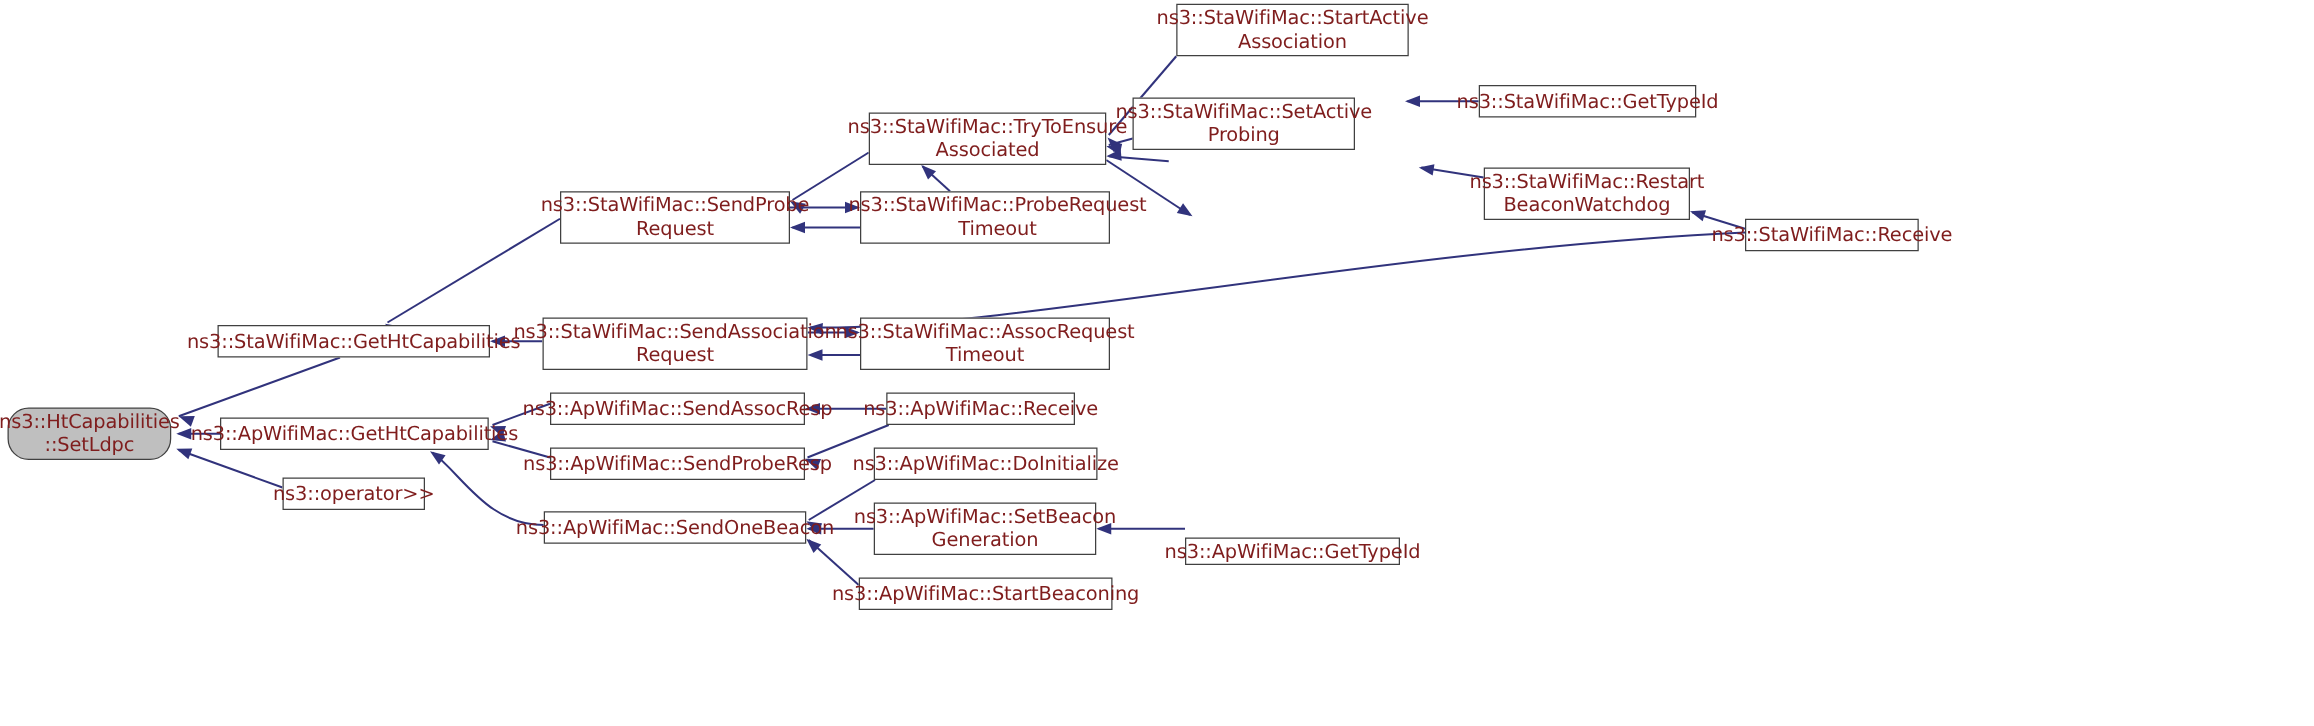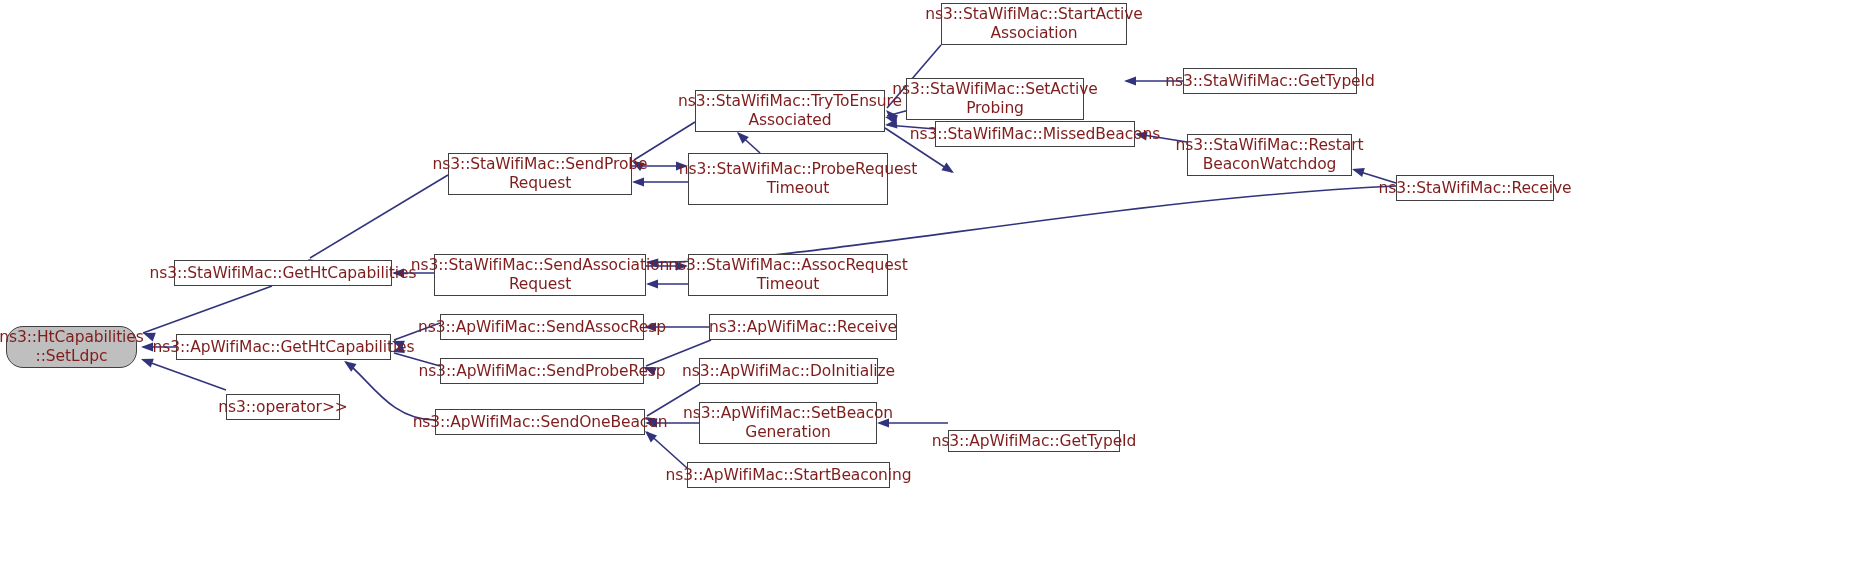--- a/index.html
+++ b/index.html
@@ -94,42 +94,41 @@
       <polygon points="0,0 -12,-4.6 -12,4.6" fill="#31337c" transform="translate(645,423) rotate(180)"></polygon>
       <path d="M 687 468 L 647 432" fill="none" stroke="#31337c" stroke-width="1.6"></path>
       <polygon points="0,0 -12,-4.6 -12,4.6" fill="#31337c" transform="translate(645,431) rotate(222)"></polygon>
       <path d="M 948 423 L 879 423" fill="none" stroke="#31337c" stroke-width="1.6"></path>
       <polygon points="0,0 -12,-4.6 -12,4.6" fill="#31337c" transform="translate(877,423) rotate(180)"></polygon>
     </svg>
 <div class="node current" style="left: 6px; top: 326px; width: 131px; height: 42px; border-radius: 17px;">ns3::HtCapabilities
 ::SetLdpc</div>
     <div class="node" style="left: 174px; top: 260px; width: 218px; height: 26px;">ns3::StaWifiMac::GetHtCapabilities</div>
     <div class="node" style="left: 176px; top: 334px; width: 215px; height: 26px;">ns3::ApWifiMac::GetHtCapabilities</div>
-    <div class="node" style="left: 226px; top: 382px; width: 114px; height: 26px; margin-top: 12px;">ns3::operator&gt;&gt;</div>
+    <div class="node" style="left: 226px; top: 382px; width: 114px; height: 26px;">ns3::operator&gt;&gt;</div>
     <div class="node" style="left: 448px; top: 153px; width: 184px; height: 42px;">ns3::StaWifiMac::SendProbe
 Request</div>
     <div class="node" style="left: 434px; top: 254px; width: 212px; height: 42px;">ns3::StaWifiMac::SendAssociation
 Request</div>
     <div class="node" style="left: 440px; top: 314px; width: 204px; height: 26px;">ns3::ApWifiMac::SendAssocResp</div>
     <div class="node" style="left: 440px; top: 358px; width: 204px; height: 26px;">ns3::ApWifiMac::SendProbeResp</div>
     <div class="node" style="left: 435px; top: 409px; width: 210px; height: 26px;">ns3::ApWifiMac::SendOneBeacon</div>
     <div class="node" style="left: 695px; top: 90px; width: 190px; height: 42px;">ns3::StaWifiMac::TryToEnsure
 Associated</div>
-    <div class="node" style="left: 688px; top: 153px; width: 200px; height: 52px; padding-left: 20px;">ns3::StaWifiMac::ProbeRequest
+    <div class="node" style="left: 688px; top: 153px; width: 200px; height: 42px; padding-left: 20px;">ns3::StaWifiMac::ProbeRequest
 Timeout</div>
     <div class="node" style="left: 688px; top: 254px; width: 200px; height: 42px;">ns3::StaWifiMac::AssocRequest
 Timeout</div>
-    <div class="node" style="left: 709px; top: 314px; width: 188px; height: 26px;">ns3::ApWifiMac::Receive</div>
+    <div class="node" style="left: 709px; top: 314px; width: 151px; height: 26px;">ns3::ApWifiMac::Receive</div>
     <div class="node" style="left: 699px; top: 358px; width: 179px; height: 26px;">ns3::ApWifiMac::DoInitialize</div>
     <div class="node" style="left: 699px; top: 402px; width: 178px; height: 42px;">ns3::ApWifiMac::SetBeacon
 Generation</div>
     <div class="node" style="left: 687px; top: 462px; width: 203px; height: 26px;">ns3::ApWifiMac::StartBeaconing</div>
     <div class="node" style="left: 941px; top: 3px; width: 186px; height: 42px;">ns3::StaWifiMac::StartActive
 Association</div>
     <div class="node" style="left: 906px; top: 63px; width: 178px; height: 42px; margin-top: 15px;">ns3::StaWifiMac::SetActive
 Probing</div>
-    <div class="node" style="left: 935px; top: 121px; width: 200px; height: 26px;">ns3::StaWifiMac::MissedBeacons</div>
     <div class="node" style="left: 948px; top: 430px; width: 172px; height: 22px;">ns3::ApWifiMac::GetTypeId</div>
     <div class="node" style="left: 1183px; top: 68px; width: 174px; height: 26px;">ns3::StaWifiMac::GetTypeId</div>
     <div class="node" style="left: 1187px; top: 134px; width: 165px; height: 42px;">ns3::StaWifiMac::Restart
 BeaconWatchdog</div>
-    <div class="node" style="left: 1396px; top: 175px; width: 158px; height: 26px;">ns3::StaWifiMac::Receive</div>
+    <div class="node" style="left: 1396px; top: 175px; width: 139px; height: 26px;">ns3::StaWifiMac::Receive</div>
   </div>
 
 </body></html>

